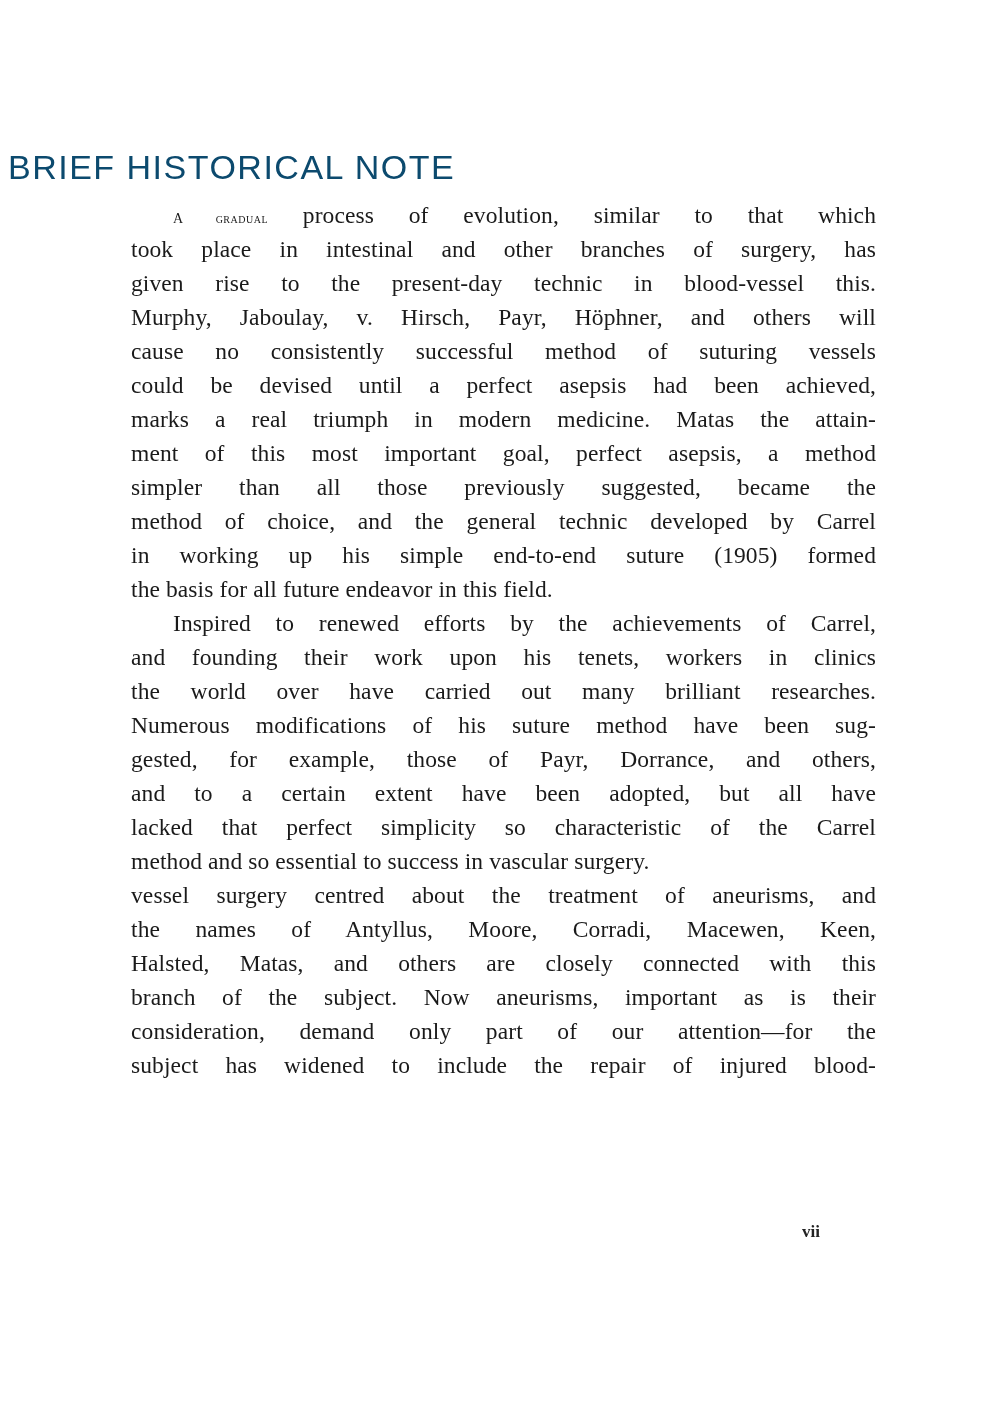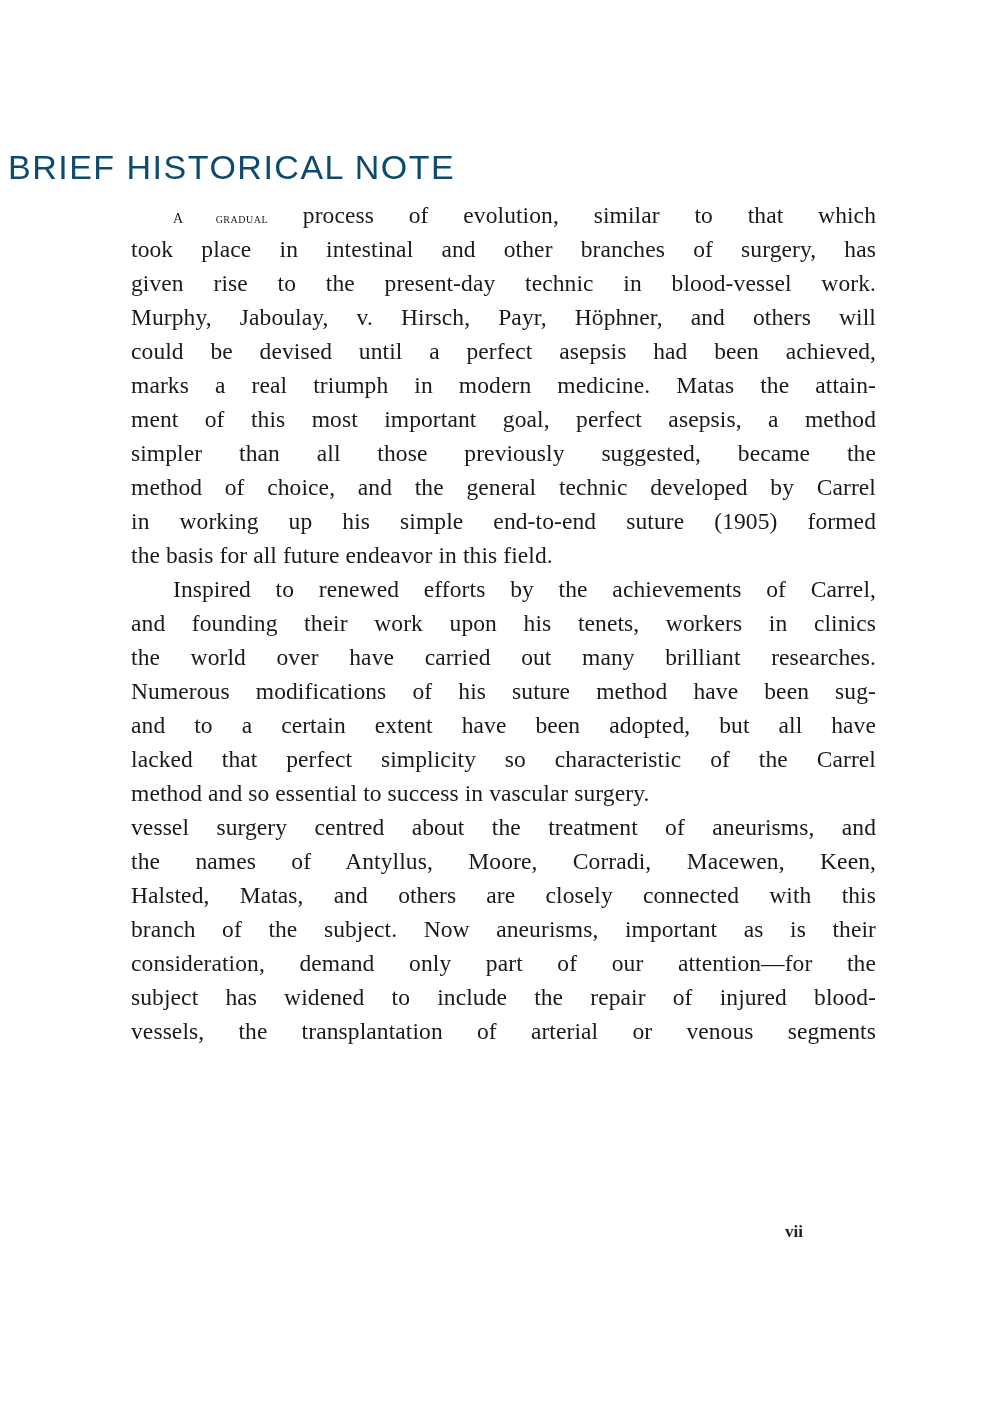--- a/index.html
+++ b/index.html
@@ -58,66 +58,67 @@
     .line.indent {
       padding-left: 42px;
     }
     .line .sc {
       font-variant: small-caps;
       font-size: 14px;
       letter-spacing: 0.5px;
     }
     .folio {
       position: absolute;
-      left: 785px;
+      left: 802px;
       top: 1222px;
       font-family: "Liberation Serif", "DejaVu Serif", serif;
       font-weight: bold;
       font-size: 17px;
       color: #222;
     }
   </style>
 </head>
 <body>
 
 <div class="page">
   <h1 class="title">BRIEF HISTORICAL NOTE</h1>
 
   <div class="body-text">
 
     <div>
       <span class="line indent"><span class="sc">A gradual</span><span> process of evolution, similar to that which</span></span>
       <span class="line">took place in intestinal and other branches of surgery, has</span>
-      <span class="line">given rise to the present-day technic in blood-vessel work.</span>
+      <span class="line">given rise to the present-day technic in blood-vessel this.</span>
       <span class="line">Murphy, Jaboulay, v. Hirsch, Payr, Höphner, and others will</span>
+      <span class="line">cause no consistently successful method of suturing vessels</span>
       <span class="line">could be devised until a perfect asepsis had been achieved,</span>
       <span class="line">marks a real triumph in modern medicine.  Matas the attain-</span>
       <span class="line">ment of this most important goal, perfect asepsis, a method</span>
       <span class="line">simpler than all those previously suggested, became the</span>
       <span class="line">method of choice, and the general technic developed by Carrel</span>
       <span class="line">in working up his simple end-to-end suture (1905) formed</span>
       <span class="line last">the basis for all future endeavor in this field.</span>
     </div>
 
     <div>
       <span class="line indent">Inspired to renewed efforts by the achievements of Carrel,</span>
       <span class="line">and founding their work upon his tenets, workers in clinics</span>
       <span class="line">the world over have carried out many brilliant researches.</span>
       <span class="line">Numerous modifications of his suture method have been sug-</span>
+      <span class="line">gested, for example, those of Payr, Dorrance, and others,</span>
       <span class="line">and to a certain extent have been adopted, but all have</span>
       <span class="line">lacked that perfect simplicity so characteristic of the Carrel</span>
       <span class="line last">method and so essential to success in vascular surgery.</span>
     </div>
 
     <div>
       <span class="line">vessel surgery centred about the treatment of aneurisms, and</span>
       <span class="line">the names of Antyllus, Moore, Corradi, Macewen, Keen,</span>
       <span class="line">Halsted, Matas, and others are closely connected with this</span>
       <span class="line">branch of the subject.  Now aneurisms, important as is their</span>
       <span class="line">consideration, demand only part of our attention—for the</span>
       <span class="line">subject has widened to include the repair of injured blood-</span>
-      <span class="line">vessels, the transplantation of arterial or venous segments</span>
     </div>
 
   </div>
 
   <div class="folio">vii</div>
 </div>
 
 </body></html>

